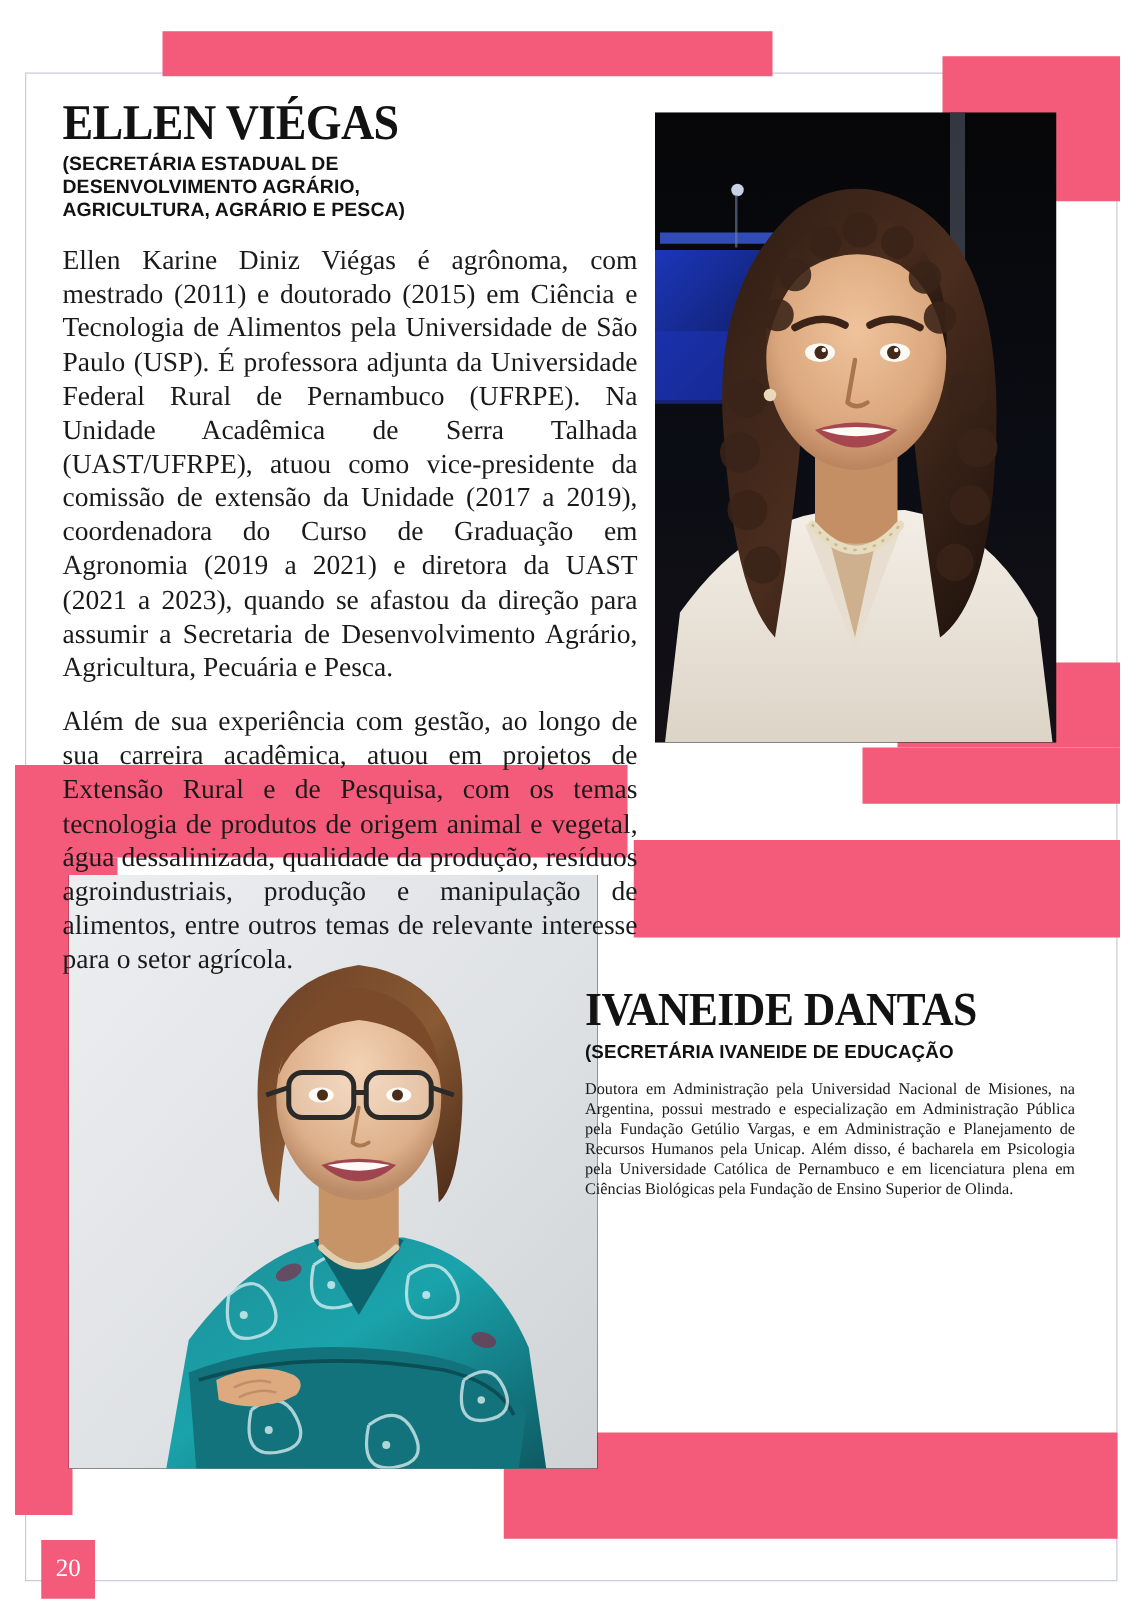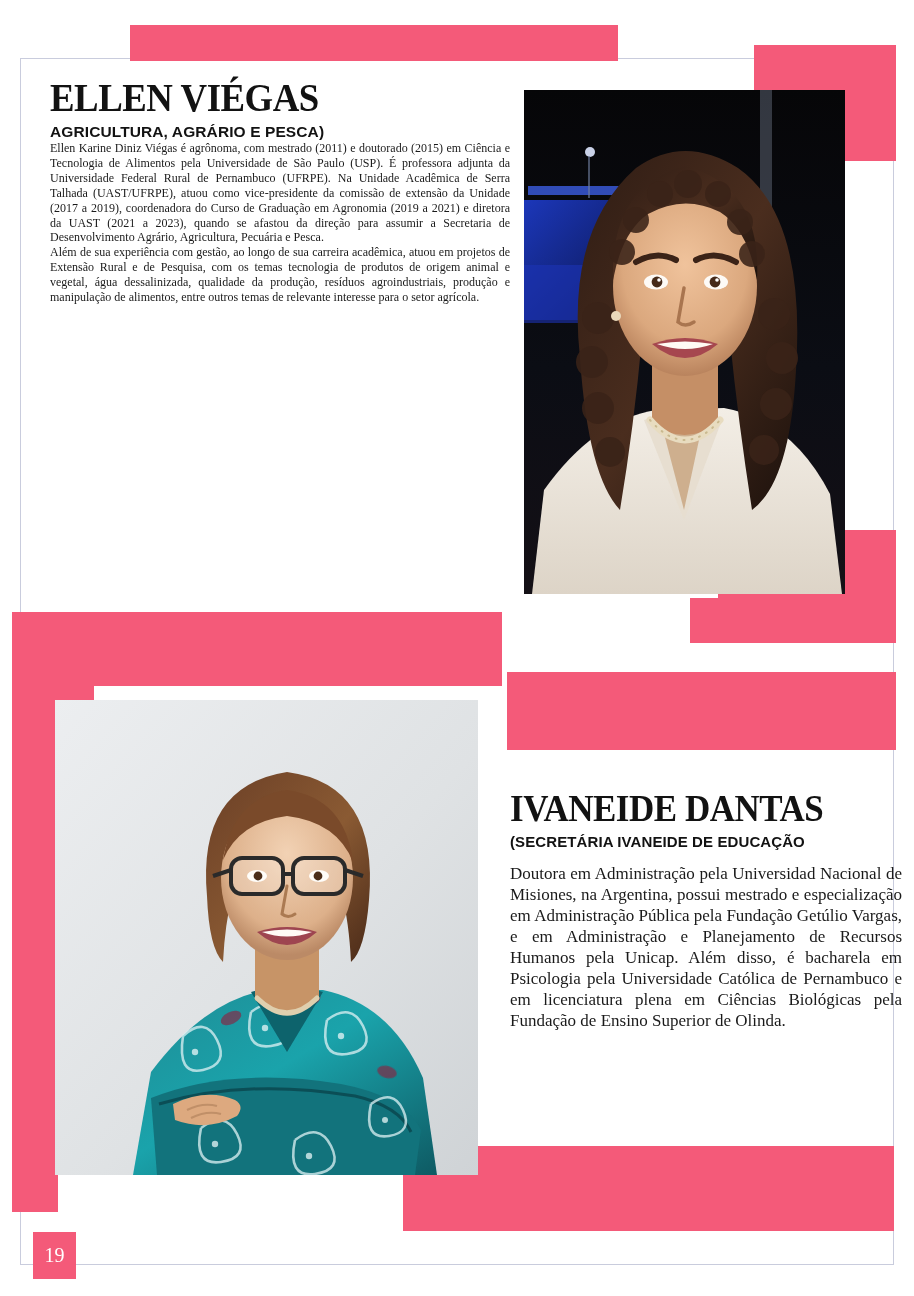--- a/index.html
+++ b/index.html
@@ -52,21 +52,21 @@
   }
   .photo-1 { left: 524px; top: 90px;  width: 321px; height: 504px; }
   .photo-2 { left: 55px;  top: 700px; width: 423px; height: 475px; }
 
   .photo svg { display: block; width: 100%; height: 100%; }
 
   
   .bio { position: absolute; z-index: 5; }
 
   .bio-1 { left: 50px; top: 78px; width: 460px; }
-  .bio-2 { left: 510px; top: 790px; width: 392px; }
+  .bio-2 { left: 468px; top: 790px; width: 392px; }
 
   .name {
     font-family: "Liberation Serif", serif;
     font-weight: bold;
     font-size: 40px;
     line-height: 0.98;
     letter-spacing: -0.5px;
     color: #121212;
     transform: scaleX(0.92);
     transform-origin: left center;
@@ -80,27 +80,27 @@
     font-size: 15.5px;
     line-height: 1.18;
     letter-spacing: 0.1px;
     color: #121212;
     margin-top: 6px;
   }
   .bio-2 .role { font-size: 15px; }
 
   .para {
     font-family: "Liberation Serif", serif;
-    font-size: 12px;
+    font-size: 22px;
     line-height: 1.235;
     color: #1a1a1a;
     text-align: justify;
-    margin-top: 0;
-  }
-  .bio-2 .para { font-size: 17px; line-height: 1.24; margin-top: 12px; }
+    margin-top: 16px;
+  }
+  .bio-2 .para { font-size: 13px; line-height: 1.24; margin-top: 12px; }
 
   
   .page-num {
     position: absolute;
     left: 33px; top: 1232px;
     width: 43px; height: 47px;
     background: var(--pink);
     color: #ffffff;
     font-family: "Liberation Serif", serif;
     font-size: 20px;
@@ -304,29 +304,31 @@
       <path d="M202 232 Q232 222 262 232 Q232 258 202 232 Z" fill="#9e4550"></path>
       <path d="M207 232 Q232 227 257 232 Q232 241 207 232 Z" fill="#fffaf5"></path>
 
       <path d="M202 298 Q232 328 262 298" stroke="#dfcfae" stroke-width="5" fill="none" stroke-linecap="round"></path>
     </svg>
   </div>
 
   <div class="bio bio-1">
     <div class="name">ELLEN VIÉGAS</div>
     <div class="role">
+      <div>(SECRETÁRIA ESTADUAL DE</div>
+      <div>DESENVOLVIMENTO AGRÁRIO,</div>
       <div>AGRICULTURA, AGRÁRIO E PESCA)</div>
     </div>
     <p class="para">Ellen Karine Diniz Viégas é agrônoma, com mestrado (2011) e doutorado (2015) em Ciência e Tecnologia de Alimentos pela Universidade de São Paulo (USP). É professora adjunta da Universidade Federal Rural de Pernambuco (UFRPE). Na Unidade Acadêmica de Serra Talhada (UAST/UFRPE), atuou como vice-presidente da comissão de extensão da Unidade (2017 a 2019), coordenadora do Curso de Graduação em Agronomia (2019 a 2021) e diretora da UAST (2021 a 2023), quando se afastou da direção para assumir a Secretaria de Desenvolvimento Agrário, Agricultura, Pecuária e Pesca.</p>
     <p class="para">Além de sua experiência com gestão, ao longo de sua carreira acadêmica, atuou em projetos de Extensão Rural e de Pesquisa, com os temas tecnologia de produtos de origem animal e vegetal, água dessalinizada, qualidade da produção, resíduos agroindustriais, produção e manipulação de alimentos, entre outros temas de relevante interesse para o setor agrícola.</p>
   </div>
 
   <div class="bio bio-2">
     <div class="name">IVANEIDE DANTAS</div>
     <div class="role">
       <div>(SECRETÁRIA IVANEIDE DE EDUCAÇÃO</div>
     </div>
     <p class="para">Doutora em Administração pela Universidad Nacional de Misiones, na Argentina, possui mestrado e especialização em Administração Pública pela Fundação Getúlio Vargas, e em Administração e Planejamento de Recursos Humanos pela Unicap. Além disso, é bacharela em Psicologia pela Universidade Católica de Pernambuco e em licenciatura plena em Ciências Biológicas pela Fundação de Ensino Superior de Olinda.</p>
   </div>
 
-  <div class="page-num">19</div>
+  <div class="page-num">20</div>
 
 </div>
 
 </body></html>

